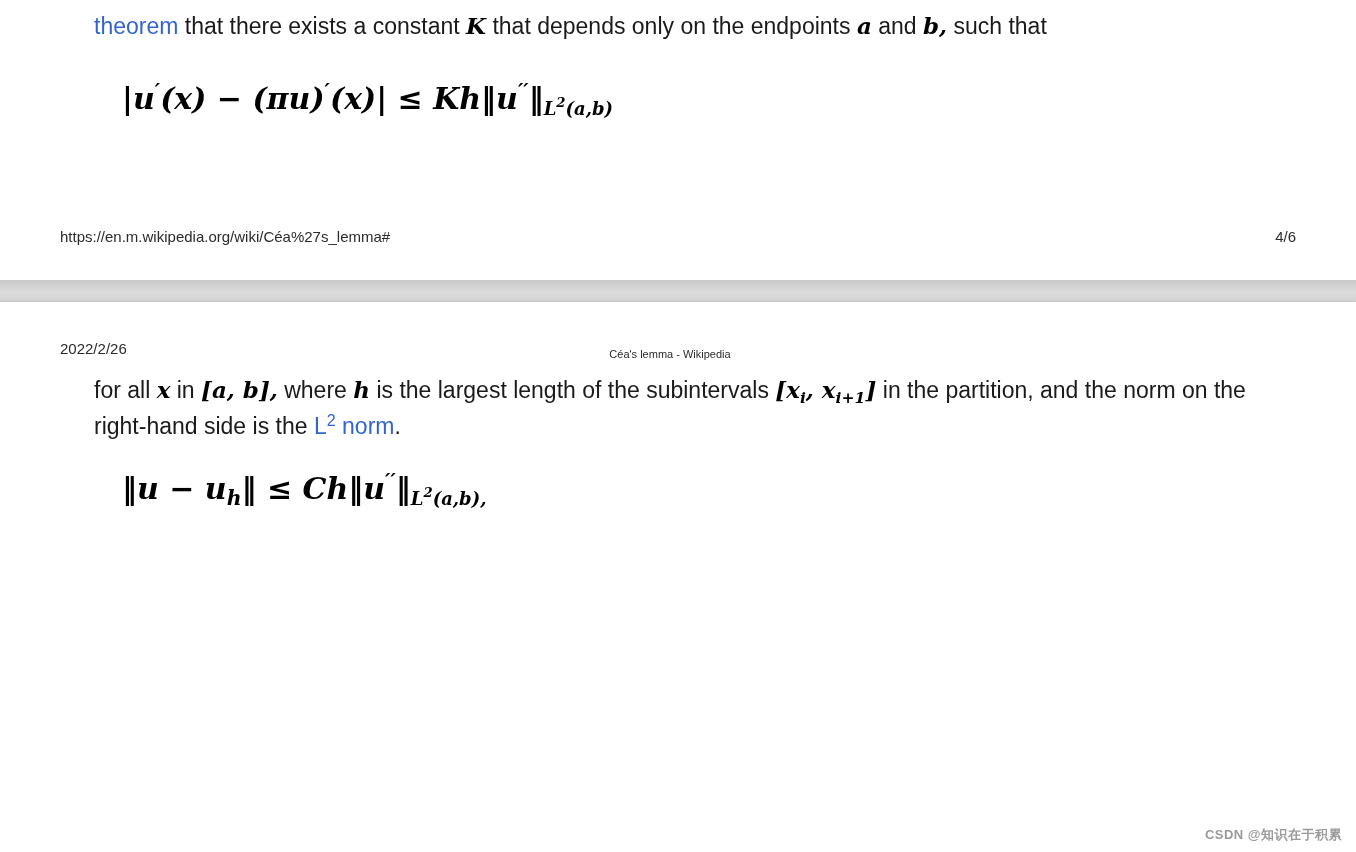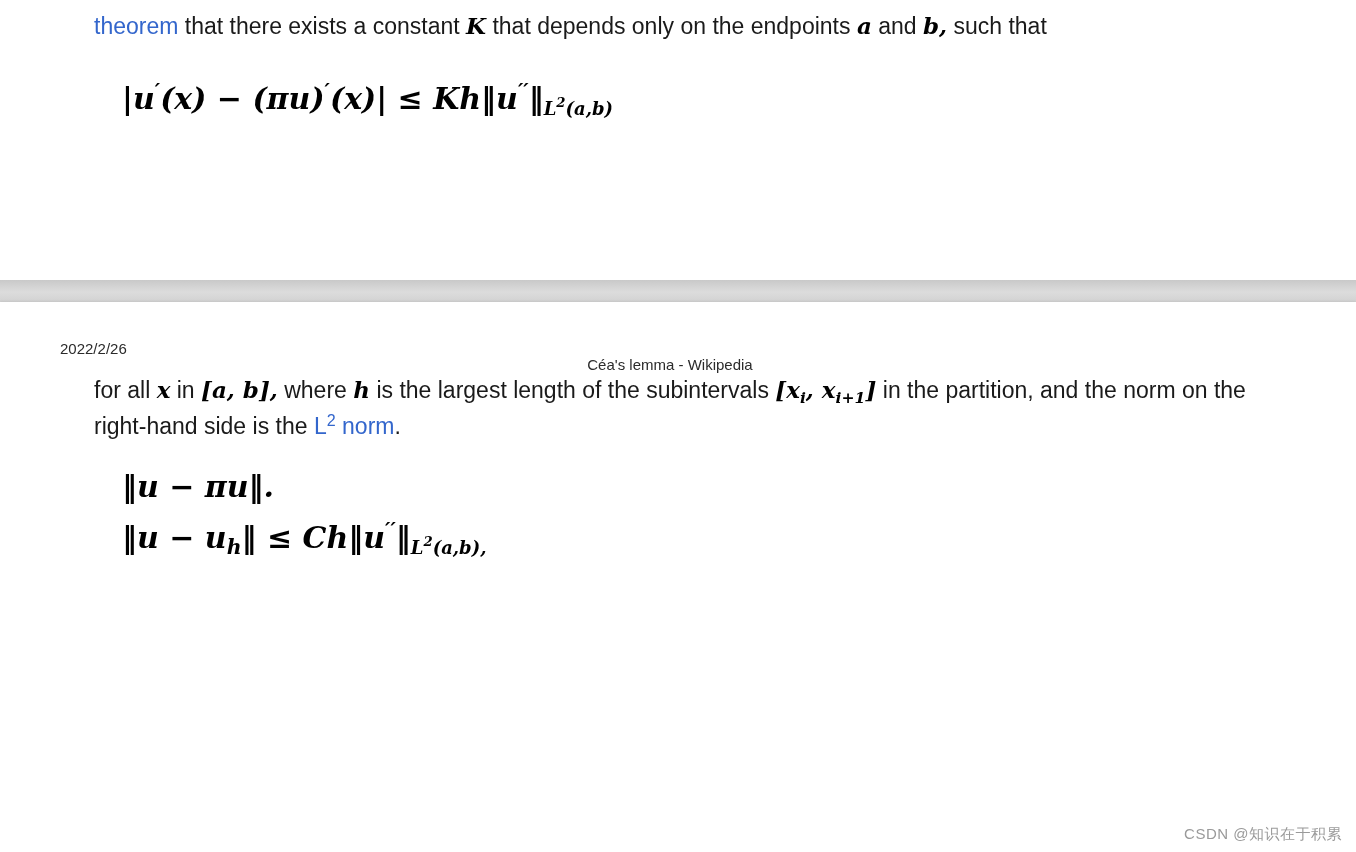--- a/index.html
+++ b/index.html
@@ -120,23 +120,23 @@
     position: absolute;
     left: 60px;
     top: 0;
     font-size: 15px;
     color: #2b2b2b;
   }
   .hdr-title {
     position: absolute;
     left: 0;
     width: 1340px;
-    top: 16px;
+    top: 8px;
     text-align: center;
-    font-size: 15px;
+    font-size: 11px;
     color: #2b2b2b;
   }
 
   .content {
     position: absolute;
     left: 94px;
     right: 110px;
     top: 72px;
   }
 
@@ -149,60 +149,62 @@
 
   .eq-block {
     margin: 4px 0 14px 28px;
     font-size: 30px;
   }
 
   .watermark {
     position: absolute;
     right: 14px;
     bottom: 8px;
-    font-size: 15px;
+    font-size: 13px;
     color: #9a9a9a;
     letter-spacing: 0.5px;
+    font-weight: bold;
   }
 </style>
 </head>
 <body>
 
 <div class="page" id="page-top">
 
   <div class="top-line body-text">
     <span class="link">theorem</span><span> that there exists a constant </span><span class="math">K</span><span> that depends only on the endpoints </span><span class="math">a</span><span> and </span><span class="math">b,</span><span> such that</span>
   </div>
 
   <div class="top-eq">
     <span class="math">|u</span><span class="math sup">′</span><span class="math">(x) − (πu)</span><span class="math sup">′</span><span class="math">(x)| ≤ Kh‖u</span><span class="math sup">′′</span><span class="math">‖</span><span class="math sub" style="font-size:0.6em;">L</span><span class="math" style="font-size:0.44em; vertical-align:0.15em;">2</span><span class="math sub" style="font-size:0.6em;">(a,b)</span>
   </div>
 
+  <div class="footer-row">
+    <div class="footer-url">https://en.m.wikipedia.org/wiki/Céa%27s_lemma#</div>
+    <div class="footer-page">4/6</div>
+  </div>
 
 </div>
 
 <div class="gap"></div>
 
 <div class="page" id="page-bottom">
 
   <div class="hdr-row">
     <div class="hdr-date">2022/2/26</div>
     <div class="hdr-title">Céa's lemma - Wikipedia</div>
   </div>
 
   <div class="content">
 
     <p class="para body-text">
       <span>for all </span><span class="math">x</span><span> in </span><span class="math">[a, b],</span><span> where </span><span class="math">h</span><span> is the largest length of the subintervals </span><span class="math">[x<span class="sub">i</span>, x<span class="sub">i+1</span>]</span><span> in the partition, and the norm on the right-hand side is the </span><span class="link">L<span style="font-size:0.7em; vertical-align:0.5em;">2</span> norm</span><span>.</span>
     </p>
 
 
-    <div class="eq-block">
-      <span class="math">‖u − πu‖.</span>
-    </div>
 
 
     <div class="eq-block">
       <span class="math">‖u − u<span class="sub">h</span>‖ ≤ Ch‖u<span class="sup">′′</span>‖</span><span class="math sub" style="font-size:0.6em;">L</span><span class="math" style="font-size:0.44em; vertical-align:0.15em;">2</span><span class="math sub" style="font-size:0.6em;">(a,b)</span><span class="math sub" style="font-size:0.6em;">,</span>
     </div>
 
 
   </div>
 
   <div class="watermark">CSDN @知识在于积累</div>

